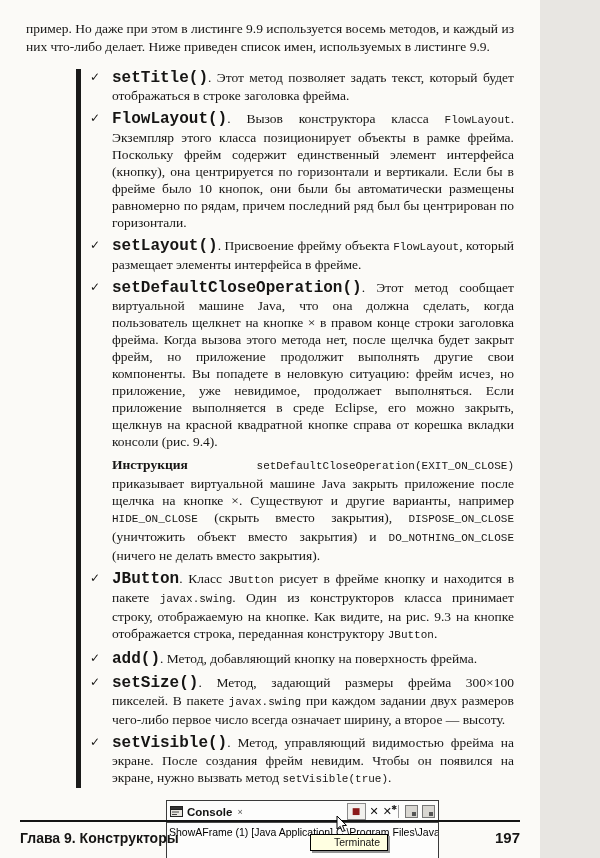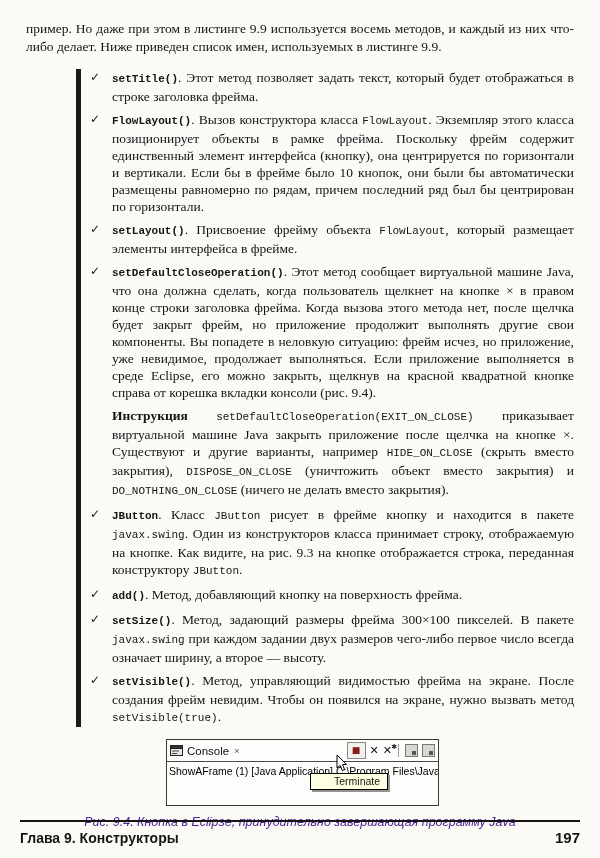--- a/index.html
+++ b/index.html
@@ -1,19 +1,19 @@
 <!DOCTYPE html>
 <html><head>
 <meta charset="utf-8">
 <style>
   html,body{margin:0;padding:0;}
   body{background:#e8e6e2;}
   .page{
     position:relative;
-    width:600px;height:858px;
+    width:540px;height:858px;
     background:#fbfaf7;
     color:#161514;
     font-family:"Liberation Serif", serif;
     overflow:hidden;
     box-sizing:border-box;
     padding:6px 26px 0 26px;
   }
   .intro{
     font-size:13.5px;
     line-height:18px;
@@ -35,40 +35,40 @@
   }
   .itext{
     flex:1;
     font-size:13.5px;
     line-height:17px;
     text-align:justify;
   }
   .seg-plain{}
   .seg-bold{font-weight:bold;}
   .seg-code{font-family:"Liberation Mono",monospace;font-size:11px;}
-  .seg-codeb{font-family:"Liberation Mono",monospace;font-size:11px;font-weight:bold;}
+  .seg-codeb{font-family:"Liberation Mono",monospace;font-size:16px;font-weight:bold;}
 
   
   .fig{margin-top:12px;}
   .console{
     position:relative;
     margin-left:140px;
     width:273px;height:67px;
     border:1px solid #3a3a3a;
     background:#fdfdfc;
     box-sizing:border-box;
     font-family:"Liberation Sans",sans-serif;
   }
   .c-tabrow{
     display:flex;align-items:center;
     height:21px;padding:0 3px;
     overflow:hidden;
   }
   .c-tab{display:flex;align-items:center;gap:4px;}
-  .c-tab-label{font-size:11.5px;color:#111;}
+  .c-tab-label{font-size:11.5px;color:#111;font-weight:bold;}
   .c-tab-close{font-size:9px;color:#555;padding-left:1px;}
   .c-toolbar{
     margin-left:auto;display:flex;align-items:center;gap:4px;
     overflow:hidden;white-space:nowrap;
   }
   .tb-btn{
     display:inline-flex;align-items:center;justify-content:center;
     width:17px;height:15px;
     border:1px solid #8a8a8a;background:#f2f1ee;
   }

